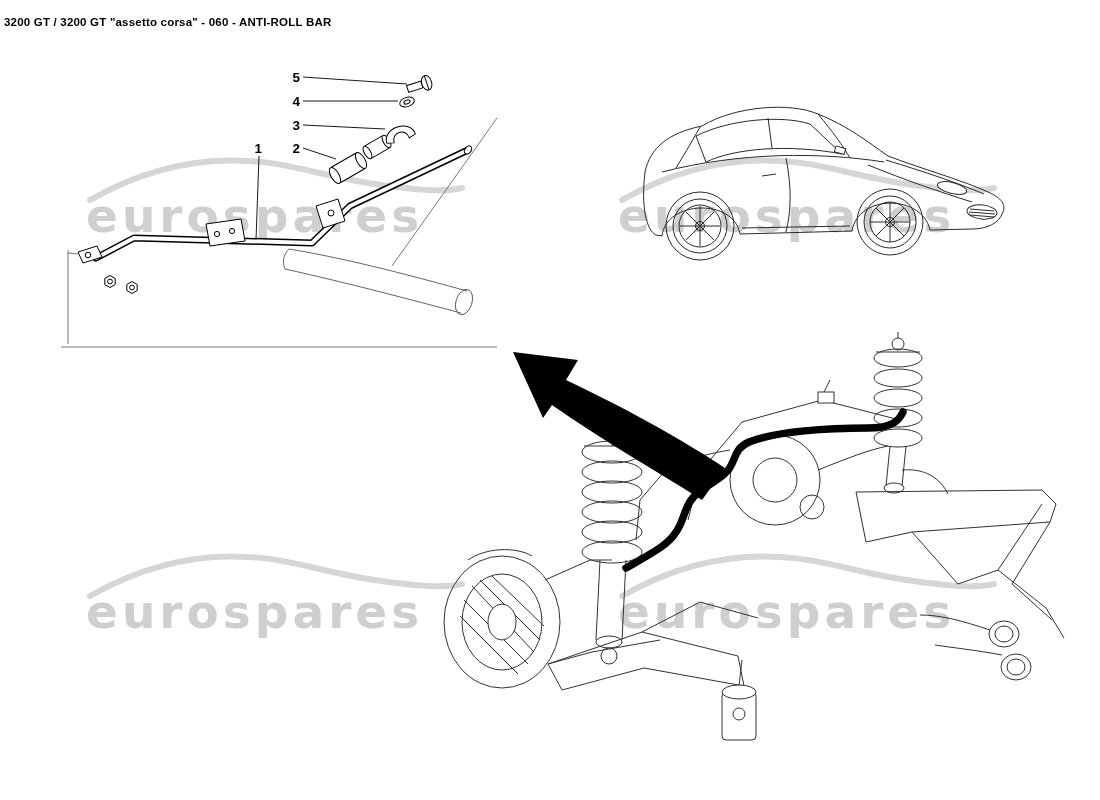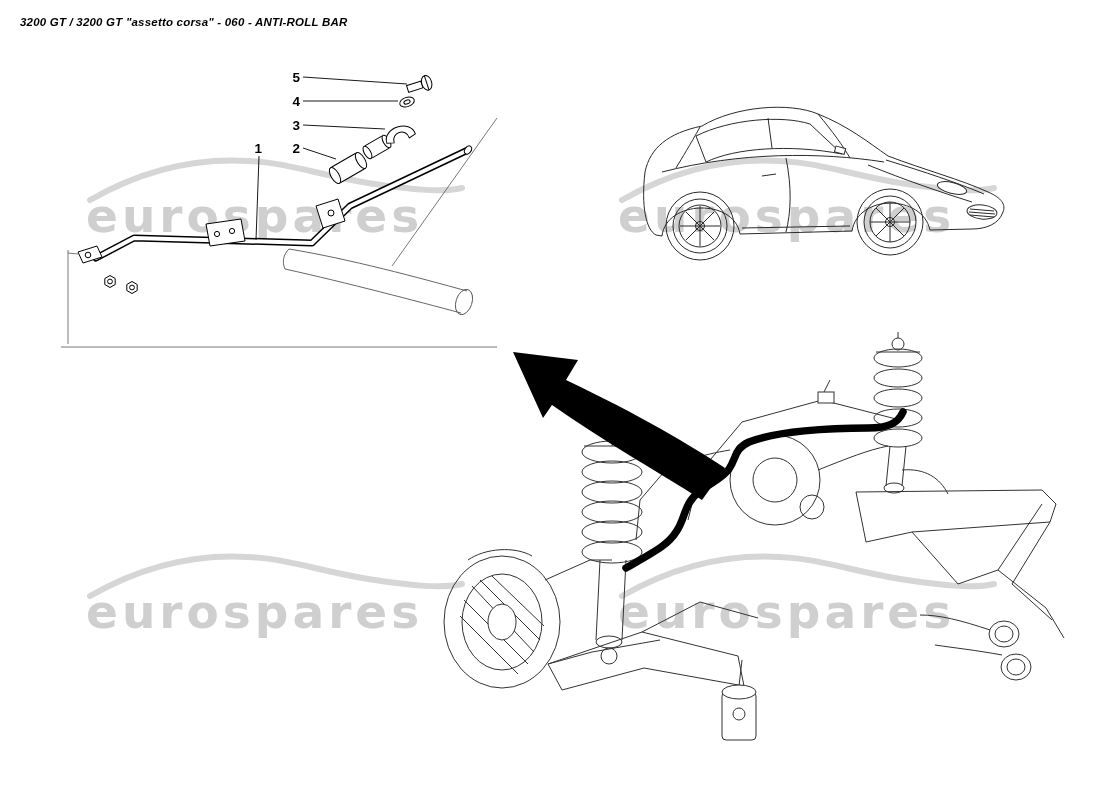--- a/index.html
+++ b/index.html
@@ -1,24 +1,23 @@
 <!DOCTYPE html>
 <html><head>
 <meta charset="utf-8">
 <style>
   html,body{margin:0;padding:0;}
   body{
     width:1100px;height:800px;position:relative;overflow:hidden;
     background:#ffffff;font-family:"Liberation Sans",sans-serif;
   }
   .page-title{
-    position:absolute;left:20px;top:16px;
+    position:absolute;left:4px;top:16px;
     font-size:11.5px;font-weight:bold;color:#000;letter-spacing:.2px;
     white-space:nowrap;
-    font-style:italic;
   }
   .wm{position:absolute;width:395px;pointer-events:none;}
   .wm svg{display:block;}
   .wm-text{
     font-family:"DejaVu Sans",sans-serif;font-weight:bold;
     font-size:47px;line-height:1;color:#c7c7c7;letter-spacing:4px;
     opacity:.85;margin-top:-12px;white-space:nowrap;
   }
   #canvas{position:absolute;left:0;top:0;width:1100px;height:800px;}
   text{font-family:"Liberation Sans",sans-serif;}

